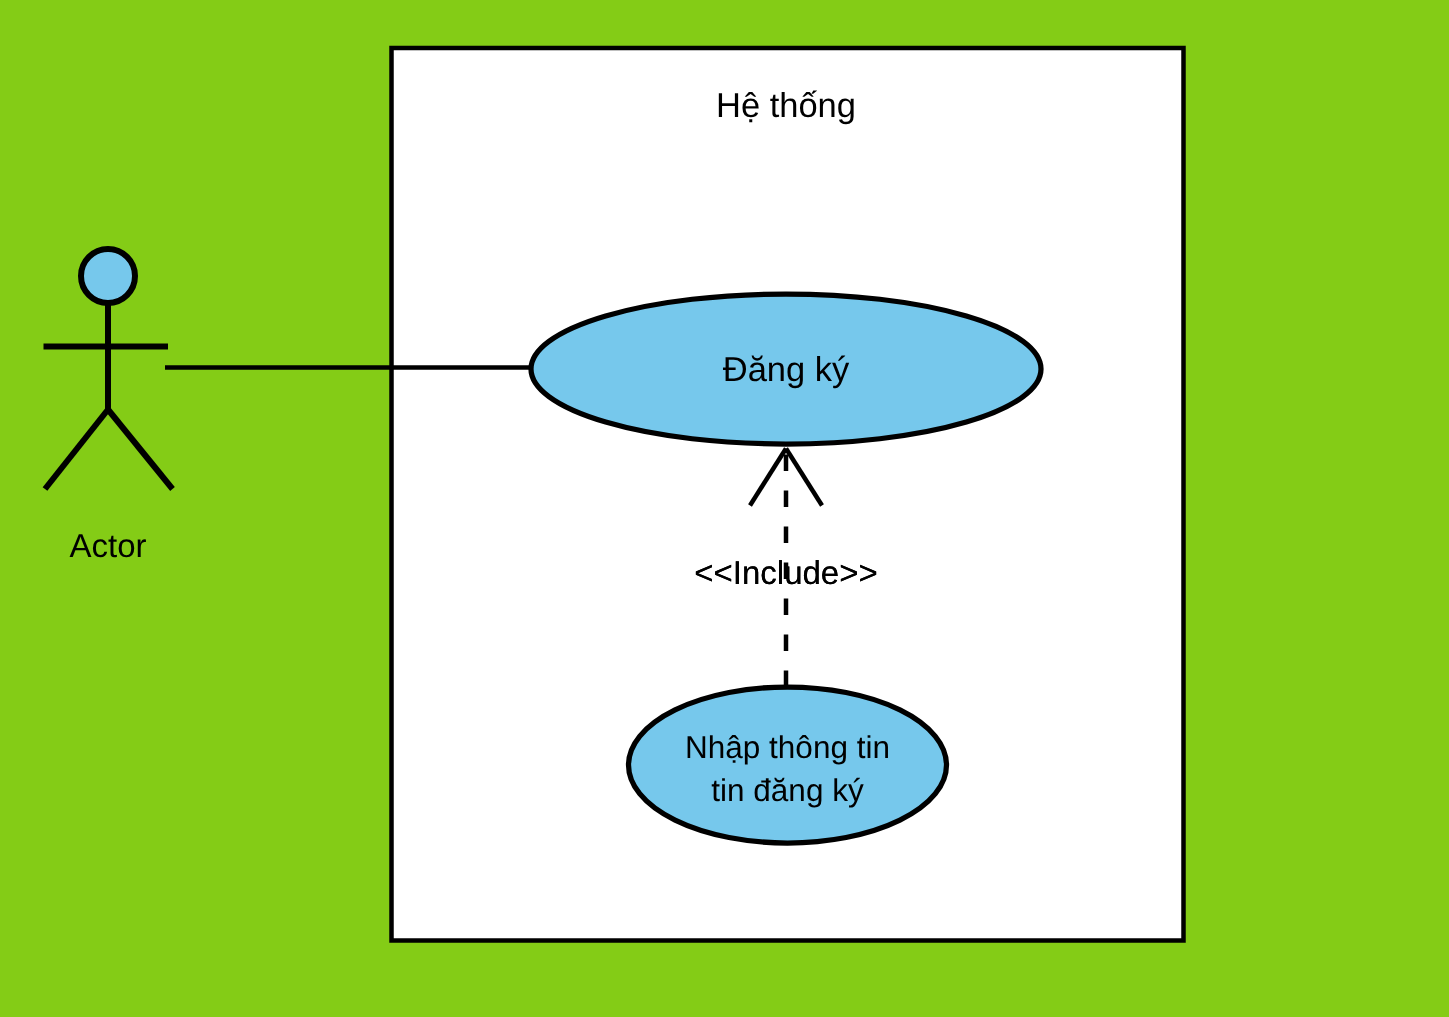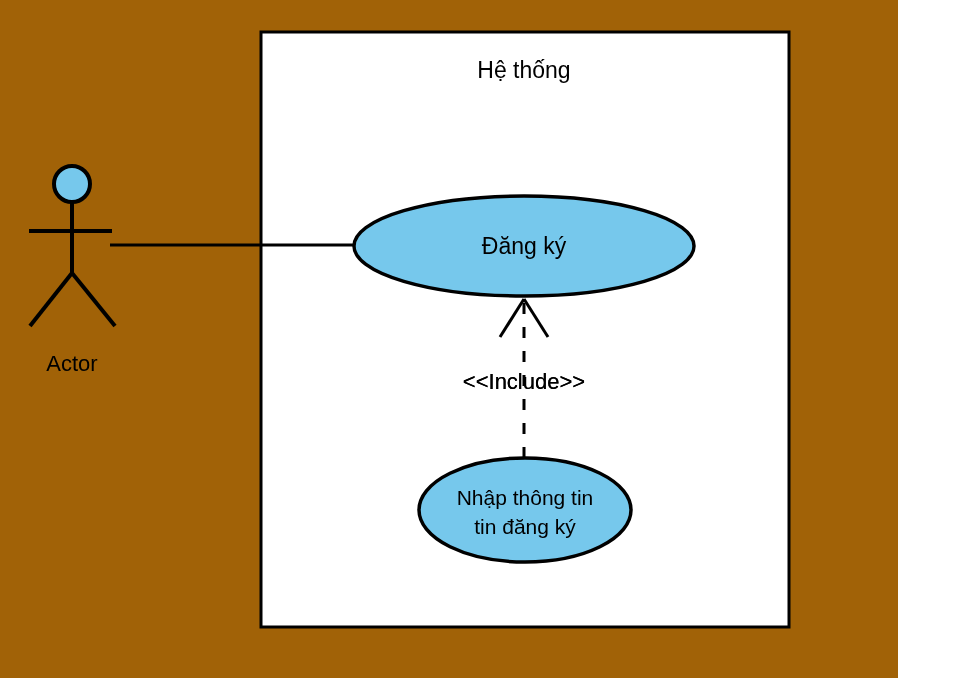--- a/index.html
+++ b/index.html
@@ -5,23 +5,23 @@
   html, body {
     margin: 0;
     padding: 0;
     background: #ffffff;
   }
   body {
     font-family: "Liberation Sans", sans-serif;
   }
   #canvas {
     position: relative;
-    width: 898px;
+    width: 966px;
     height: 678px;
-    background: #a16207;
+    background: #84cc16;
     overflow: hidden;
   }
   svg.diagram {
     position: absolute;
     left: 0;
     top: 0;
     width: 966px;
     height: 678px;
   }
   .uml-text {

